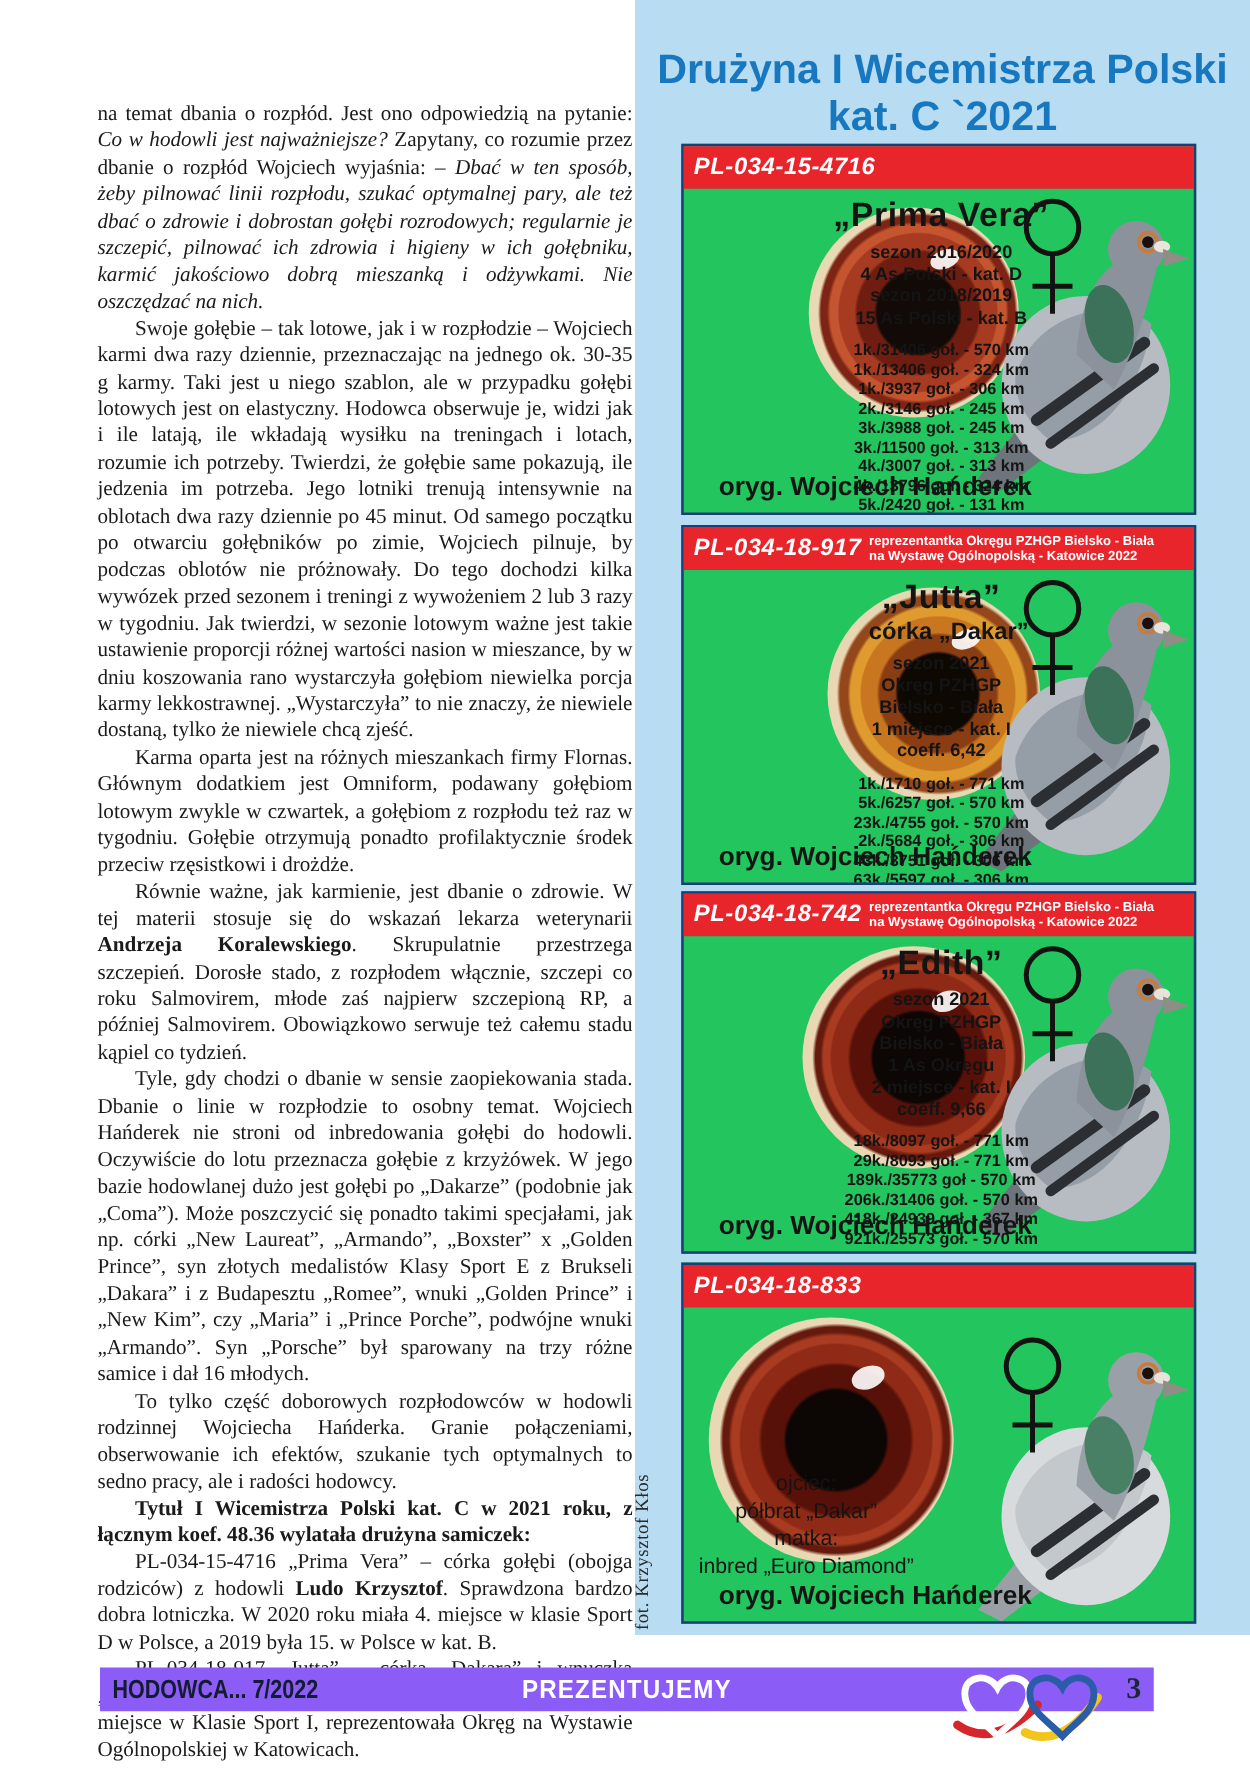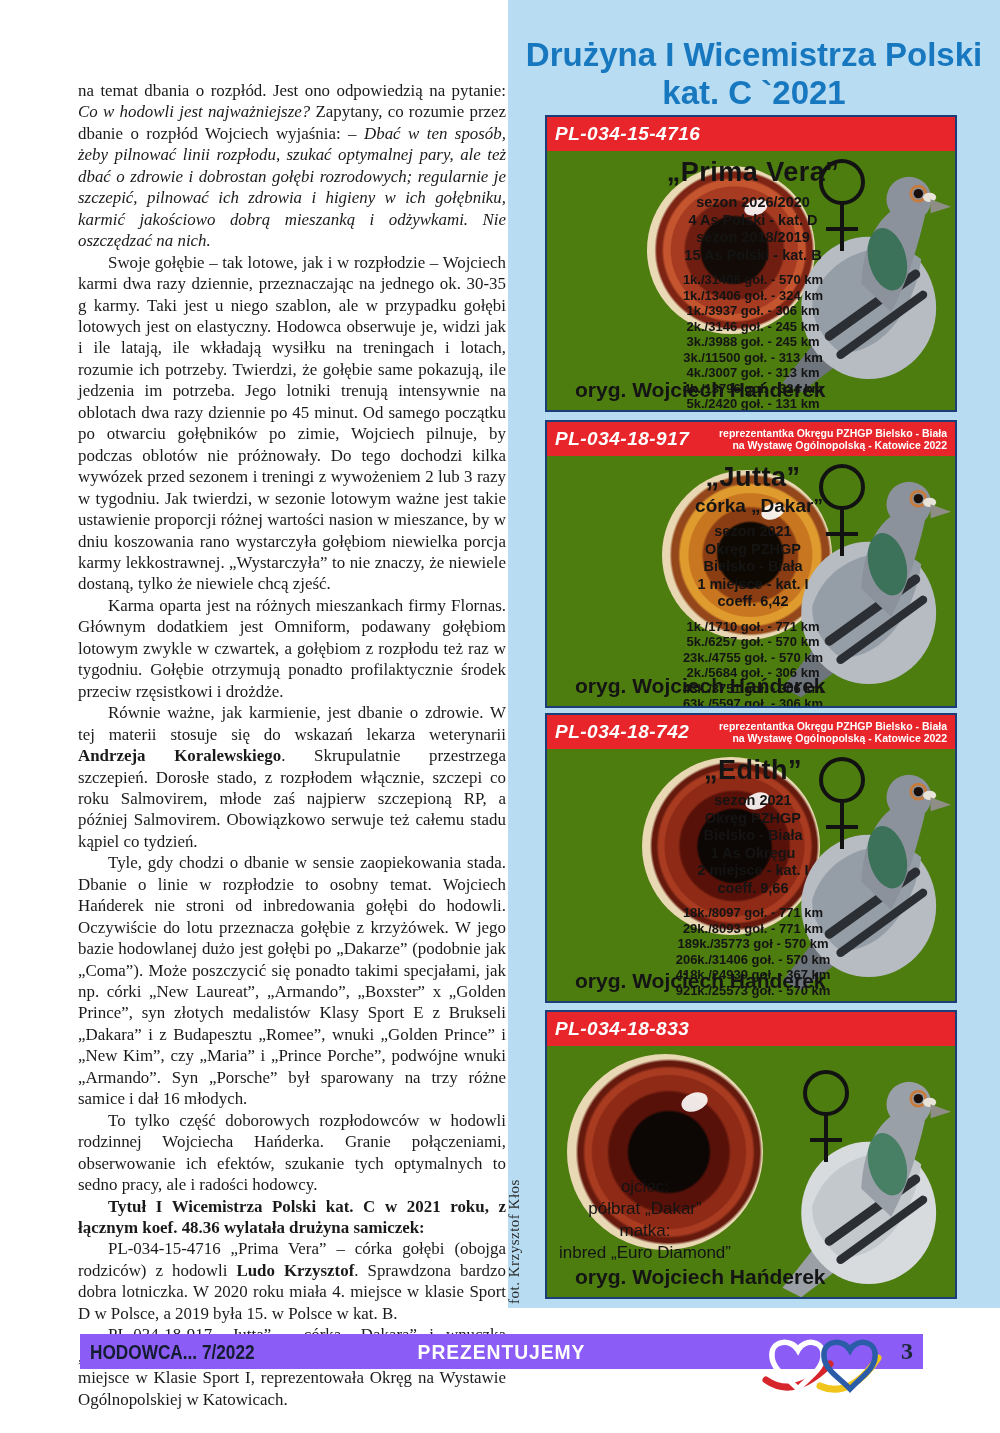--- a/index.html
+++ b/index.html
@@ -17,30 +17,30 @@
 
   
   .panel{position:absolute;left:508px;top:0;width:492px;height:1308px;
          background:#b8dcf1;}
   .panel-title{position:absolute;left:0;top:36px;width:100%;text-align:center;
          color:#1778c0;font-family:"Liberation Sans",sans-serif;font-weight:bold;
          font-size:33px;line-height:38px;}
 
   
   .card{position:absolute;left:37px;width:412px;border:2.5px solid #1c3e78;
-        background:#4d7c0f;box-sizing:border-box;font-family:"Liberation Sans",sans-serif;}
+        background:#22c55e;box-sizing:border-box;font-family:"Liberation Sans",sans-serif;}
   .card1{top:115px;height:297px;}
   .card2{top:420px;height:288px;}
   .card3{top:713px;height:290px;}
   .card4{top:1010px;height:289px;}
   .card-header{background:#e8252b;color:#ffffff;height:34px;display:flex;
         align-items:center;padding:0 8px;box-sizing:border-box;}
   .ring{font-weight:bold;font-style:italic;font-size:19px;white-space:nowrap;
         letter-spacing:.5px;}
-  .rep{flex:1;text-align:right;font-weight:bold;font-size:10.5px;line-height:12px;
+  .rep{flex:1;text-align:left;font-weight:bold;font-size:10.5px;line-height:12px;
         padding-left:6px;}
   .rep div{white-space:nowrap;}
   .card-body{position:relative;width:100%;box-sizing:border-box;
         height:calc(100% - 34px);overflow:hidden;}
 
   
   .eye{position:absolute;border-radius:50%;z-index:1;}
   .eye::after{content:"";position:absolute;left:58%;top:20%;width:14%;height:9%;
         background:#fff;border-radius:50%;opacity:.9;transform:rotate(-20deg);}
   .eye-red{background:radial-gradient(circle at 52% 50%,#120a06 0 27%,#6e1d10 29% 40%,
@@ -140,21 +140,21 @@
       </svg>
       <svg class="venus" viewBox="0 0 62 102">
         <circle cx="31" cy="25" r="21" fill="none" stroke="#121212" stroke-width="4"></circle>
         <line x1="31" y1="46" x2="31" y2="94" stroke="#121212" stroke-width="4"></line>
         <line x1="15" y1="72" x2="47" y2="72" stroke="#121212" stroke-width="4"></line>
       </svg>
       <div class="card-text">
         <div class="card-name">„Prima Vera”</div>
 
         <div class="card-info">
-              <div>sezon 2026/2020</div>
+              <div>sezon 2016/2020</div>
               <div>4 As Polski - kat. D</div>
               <div>sezon 2018/2019</div>
               <div>15 As Polski - kat. B</div>
             </div>
         <div class="card-results">
               <div>1k./31406 goł. - 570 km</div>
               <div>1k./13406 goł. - 324 km</div>
               <div>1k./3937 goł. - 306 km</div>
               <div>2k./3146 goł. - 245 km</div>
               <div>3k./3988 goł. - 245 km</div>

